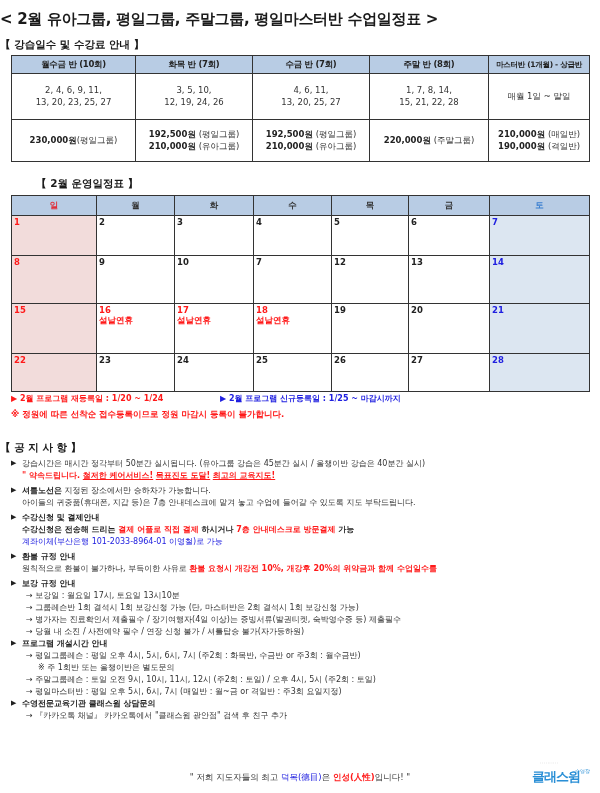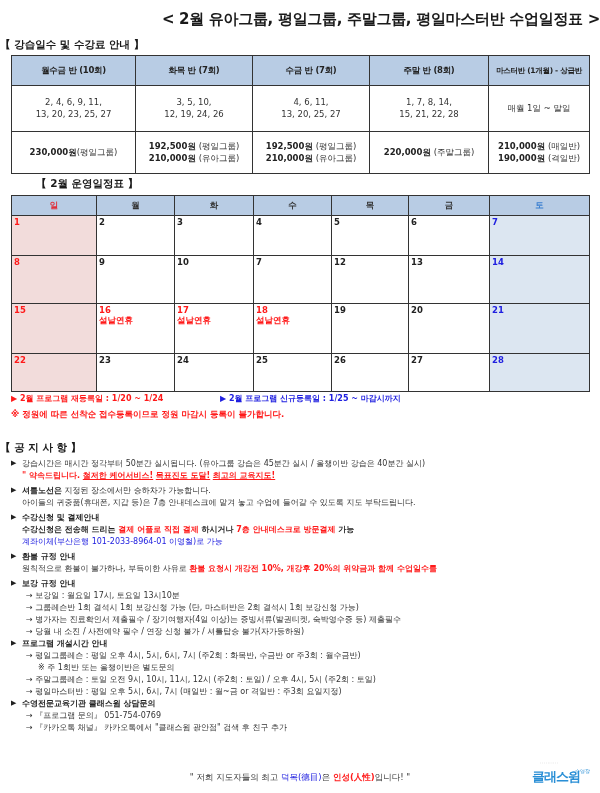--- a/index.html
+++ b/index.html
@@ -1,24 +1,24 @@
 <!DOCTYPE html>
 <html><head>
 <meta charset="utf-8">
 <style>
   * { box-sizing: border-box; margin: 0; padding: 0; }
   html, body { width: 600px; height: 793px; background: #ffffff; overflow: hidden; }
   body { font-family: "DejaVu Sans", "Liberation Sans", sans-serif; color: #222; position: relative; }
 
-  .title { position: absolute; top: 10px; left: 0; width: 600px; text-align: right; font-size: 15px; font-weight: bold; color: #1a1a1a; letter-spacing: -0.3px; }
+  .title { position: absolute; top: 10px; left: 0; width: 600px; text-align: left; font-size: 15px; font-weight: bold; color: #1a1a1a; letter-spacing: -0.3px; }
   .subtitle { position: absolute; left: 0; width: 600px; font-size: 10.5px; font-weight: bold; color: #1a1a1a; }
 
   table { border-collapse: collapse; table-layout: fixed; }
   .fee-table { position: absolute; top: 55px; left: 11px; width: 578px; }
-  .fee-table th { background: #b8cce4; font-size: 8.5px; font-weight: bold; height: 30px; border: 1px solid #333; color: #222; white-space: nowrap; letter-spacing: -0.3px; }
+  .fee-table th { background: #b8cce4; font-size: 8.5px; font-weight: bold; height: 18px; border: 1px solid #333; color: #222; white-space: nowrap; letter-spacing: -0.3px; }
   .fee-table td { border: 1px solid #333; text-align: center; font-size: 8.5px; color: #333; line-height: 1.4; }
   .fee-table tr.dates td { height: 46px; }
   .fee-table tr.prices td { height: 42px; }
   .fee-table .amt { font-weight: bold; color: #222; }
 
   .cal-table { position: absolute; top: 195px; left: 11px; width: 578px; }
   .cal-table th { background: #b8cce4; font-size: 8.5px; font-weight: bold; height: 20px; border: 1px solid #333; color: #333; }
   .cal-table th.sun { color: #e0303a; }
   .cal-table th.sat { color: #3a7fd0; }
   .cal-table td { border: 1px solid #333; vertical-align: top; font-size: 8.5px; font-weight: bold; padding: 1px 2px; color: #222; }
@@ -204,21 +204,20 @@
     <div class="head">프로그램 개설시간 안내</div>
     <div class="sub-arrow">→ 평일그룹레슨 :  평일 오후  4시, 5시, 6시, 7시 (주2회 : 화목반, 수금반  or  주3회 : 월수금반)</div>
     <div class="sub-indent">※ 주 1회반 또는 올챙이반은 별도문의</div>
     <div class="sub-arrow">→ 주말그룹레슨 :  토일 오전  9시, 10시, 11시, 12시 (주2회 : 토일)  /  오후  4시, 5시 (주2회 : 토일)</div>
     <div class="sub-arrow">→ 평일마스터반 :  평일 오후  5시, 6시, 7시 (매일반 : 월~금  or  격일반 : 주3회 요일지정)</div>
   </div>
 
   <div class="notice-item" style="margin-bottom:0;">
     <span class="arrow">▶</span>
     <div class="head">수영전문교육기관 클래스윔 상담문의</div>
-    <div class="sub-arrow">→ 『프로그램 문의』 051-754-0769</div>
     <div class="sub-arrow">→ 『카카오톡 채널』 카카오톡에서 "클래스윔 광안점" 검색 후 친구 추가</div>
   </div>
 </div>
 
 <div class="closing">
   <span>" 저희 지도자들의 최고 </span><span class="blue">덕목(德目)</span><span>은 </span><span class="red">인성(人性)</span><span>입니다! "</span>
 </div>
 
 <div class="logo">
   <span class="logo-top">· · · · · · · · · ·</span>

